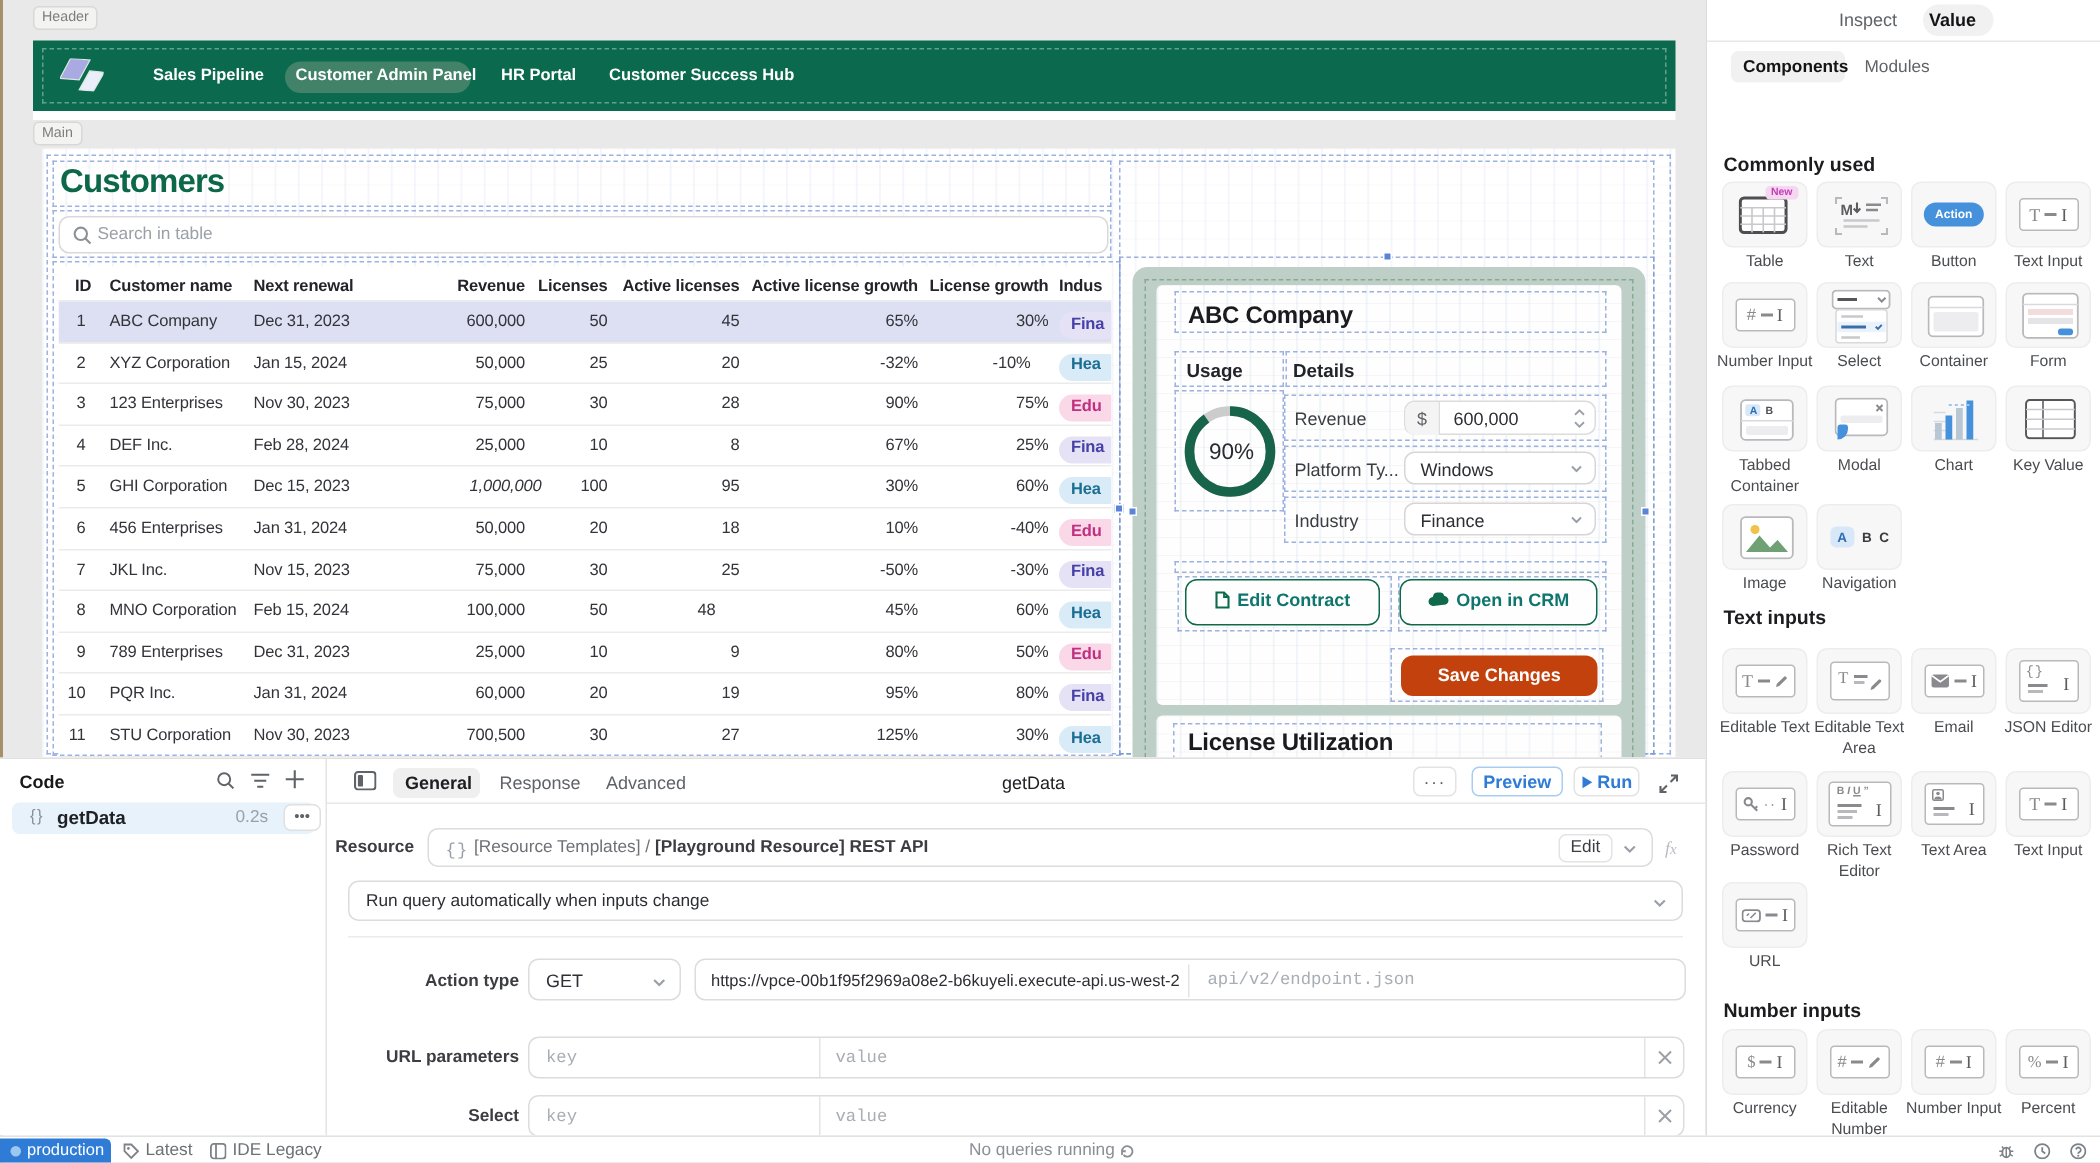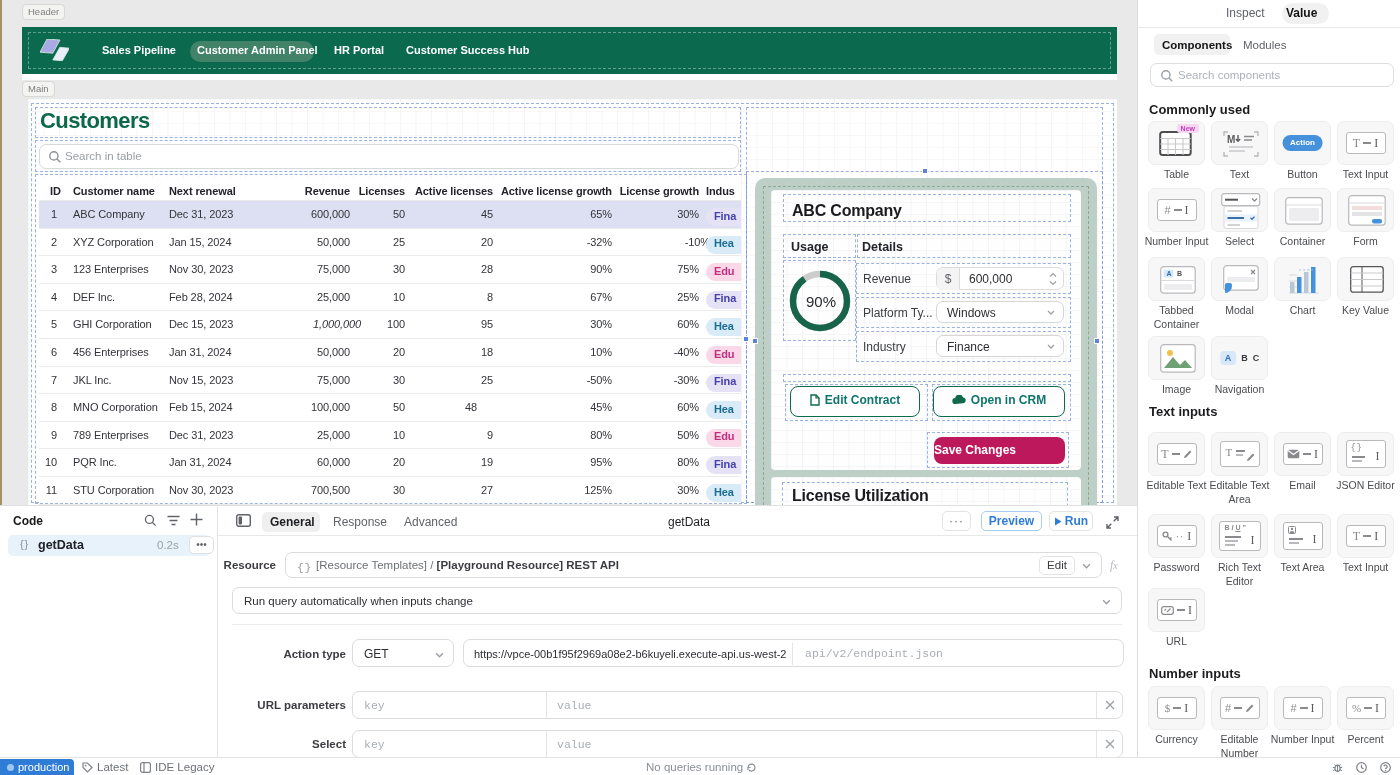--- a/index.html
+++ b/index.html
@@ -41,21 +41,21 @@
 #card2 { position:absolute; left:16px; top:299px; width:310px; height:40px; background:#fdfefd; border-radius:4px; }
 #cardtitle { position:absolute; left:21px; top:12px; font-size:16px; font-weight:bold; color:#1b1b1f; letter-spacing:-.2px; }
 .seclabel { font-weight:bold; color:#23242a; font-size:12.5px; position:absolute; }
 .flabel { position:absolute; color:#3c3d42; font-size:12px; }
 .fselect { position:absolute; left:165px; width:128px; height:22px; border:1px solid #d6d6d6; border-radius:7px; background:#fff; font-size:12px; color:#2d2e33; }
 .fselect .tx { position:absolute; left:10px; top:4px; }
 .chev { position:absolute; right:8px; top:8px; width:8px; height:5px; }
 #ring { position:absolute; }
 #ringtxt { position:absolute; left:20px; top:103px; width:60px; text-align:center; font-size:15px; color:#2a2b30; }
 .gbtn { position:absolute; top:196px; height:31px; border:1.5px solid #0e6a4a; border-radius:8px; background:#fdfefd; color:#0f766e; font-weight:bold; font-size:12px; text-align:center; }
-#savebtn { position:absolute; left:163px; top:247px; width:131px; height:27px; background:#be185d; border-radius:8px; color:#fff; font-weight:bold; font-size:12px; text-align:left; padding-top:6px; }
+#savebtn { position:absolute; left:163px; top:247px; width:131px; height:27px; background:#c2410c; border-radius:8px; color:#fff; font-weight:bold; font-size:12px; text-align:center; padding-top:6px; }
 #lictitle { position:absolute; left:21px; top:10px; font-size:16px; font-weight:bold; color:#1b1b1f; letter-spacing:-.2px; }
 
 #bottompanel { left:0; top:505px; width:1137px; height:252px; background:#fff; border-top:1px solid #e0e0e0; }
 #codesb { position:absolute; left:0; top:0; width:218px; height:252px; border-right:1px solid #e4e4e4; }
 #codesb h3 { position:absolute; left:13px; top:8px; font-size:12px; color:#18181b; }
 #getdata { position:absolute; left:8px; top:29px; width:202px; height:21px; background:#e7f2fb; border-radius:5px; }
 #qe { position:absolute; left:218px; top:0; width:919px; height:252px; }
 .qtab { position:absolute; top:9px; font-size:12px; color:#5f6368; }
 #qtabsel { position:absolute; left:44px; top:6px; width:58px; height:20px; background:#efefef; border-radius:5px; }
 #qehdrline { position:absolute; left:0; top:29px; width:919px; height:1px; background:#e8e8e8; }
@@ -134,21 +134,21 @@
         <span class="pill p-fin">Fina</span>
       </div>
       <div class="trow" style="top:50.6px; height:27.6px;">
         <span style="right:684px;">2</span>
         <span style="left:34px;">XYZ Corporation</span>
         <span style="left:130px;">Jan 15, 2024</span>
         <span style="right:391px;">50,000</span>
         <span style="right:336px;">25</span>
         <span style="right:248px;">20</span>
         <span style="right:129px;">-32%</span>
-        <span style="right:31px;">-10%</span>
+        <span style="right:54px;">-10%</span>
         <span class="pill p-hea">Hea</span>
       </div>
       <div class="trow" style="top:78.2px; height:27.6px;">
         <span style="right:684px;">3</span>
         <span style="left:34px;">123 Enterprises</span>
         <span style="left:130px;">Nov 30, 2023</span>
         <span style="right:391px;">75,000</span>
         <span style="right:336px;">30</span>
         <span style="right:248px;">28</span>
         <span style="right:129px;">90%</span>
@@ -452,27 +452,20 @@
 
 <div class="abs" id="rightpanel">
   <div id="rp-toptabs">
     <div class="rtab" style="left:88px;">Inspect</div>
     <div id="createpill"></div>
     <div class="rtab" style="left:148px; font-weight:bold; color:#141417;">Value</div>
   </div>
   <div id="comppill"></div>
   <div class="rtab" style="left:24px; top:39px; font-weight:bold; color:#141417; font-size:11.5px;">Components</div>
   <div class="rtab" style="left:105px; top:39px; font-size:11.5px;">Modules</div>
-  <div id="rp-search">
-    <svg style="position:absolute;left:9px;top:5px;" width="14" height="14" viewBox="0 0 15 15">
-        <circle cx="6.3" cy="6.3" r="4.4" fill="none" stroke="#9aa0a6" stroke-width="1.5"></circle>
-        <line x1="9.6" y1="9.6" x2="13.2" y2="13.2" stroke="#9aa0a6" stroke-width="1.5"></line>
-      </svg>
-    <div style="position:absolute;left:27px;top:5px;color:#aeb2b8;font-size:11.5px;">Search components</div>
-  </div>
   <div class="rp-h" style="top:102px;">Commonly used</div>
   <div id="compgrid">
       <div class="ccard" style="left:10px; top:121px;">
         <svg style="position:absolute;left:10px;top:8px;" width="34" height="27" viewBox="0 0 34 27">
           <rect x="1.2" y="2" width="30.5" height="23" rx="2.5" fill="#fff" stroke="#4e4e52" stroke-width="2"></rect>
           <path d="M1.2 8.5 H31.7 M1.2 14 H31.7 M1.2 19.5 H31.7 M9 8.5 V25 M16.5 8.5 V25 M24 8.5 V25" stroke="#c9c9cc" stroke-width="1.1"></path>
         </svg>
         <span style="position:absolute;right:5px;top:2px;background:#f6d7f2;color:#c23eb5;font-size:7px;font-weight:bold;padding:1px 4px;border-radius:3px;">New</span>
       </div>
       <div class="clabel" style="left:2px; top:168px;">Table</div>

